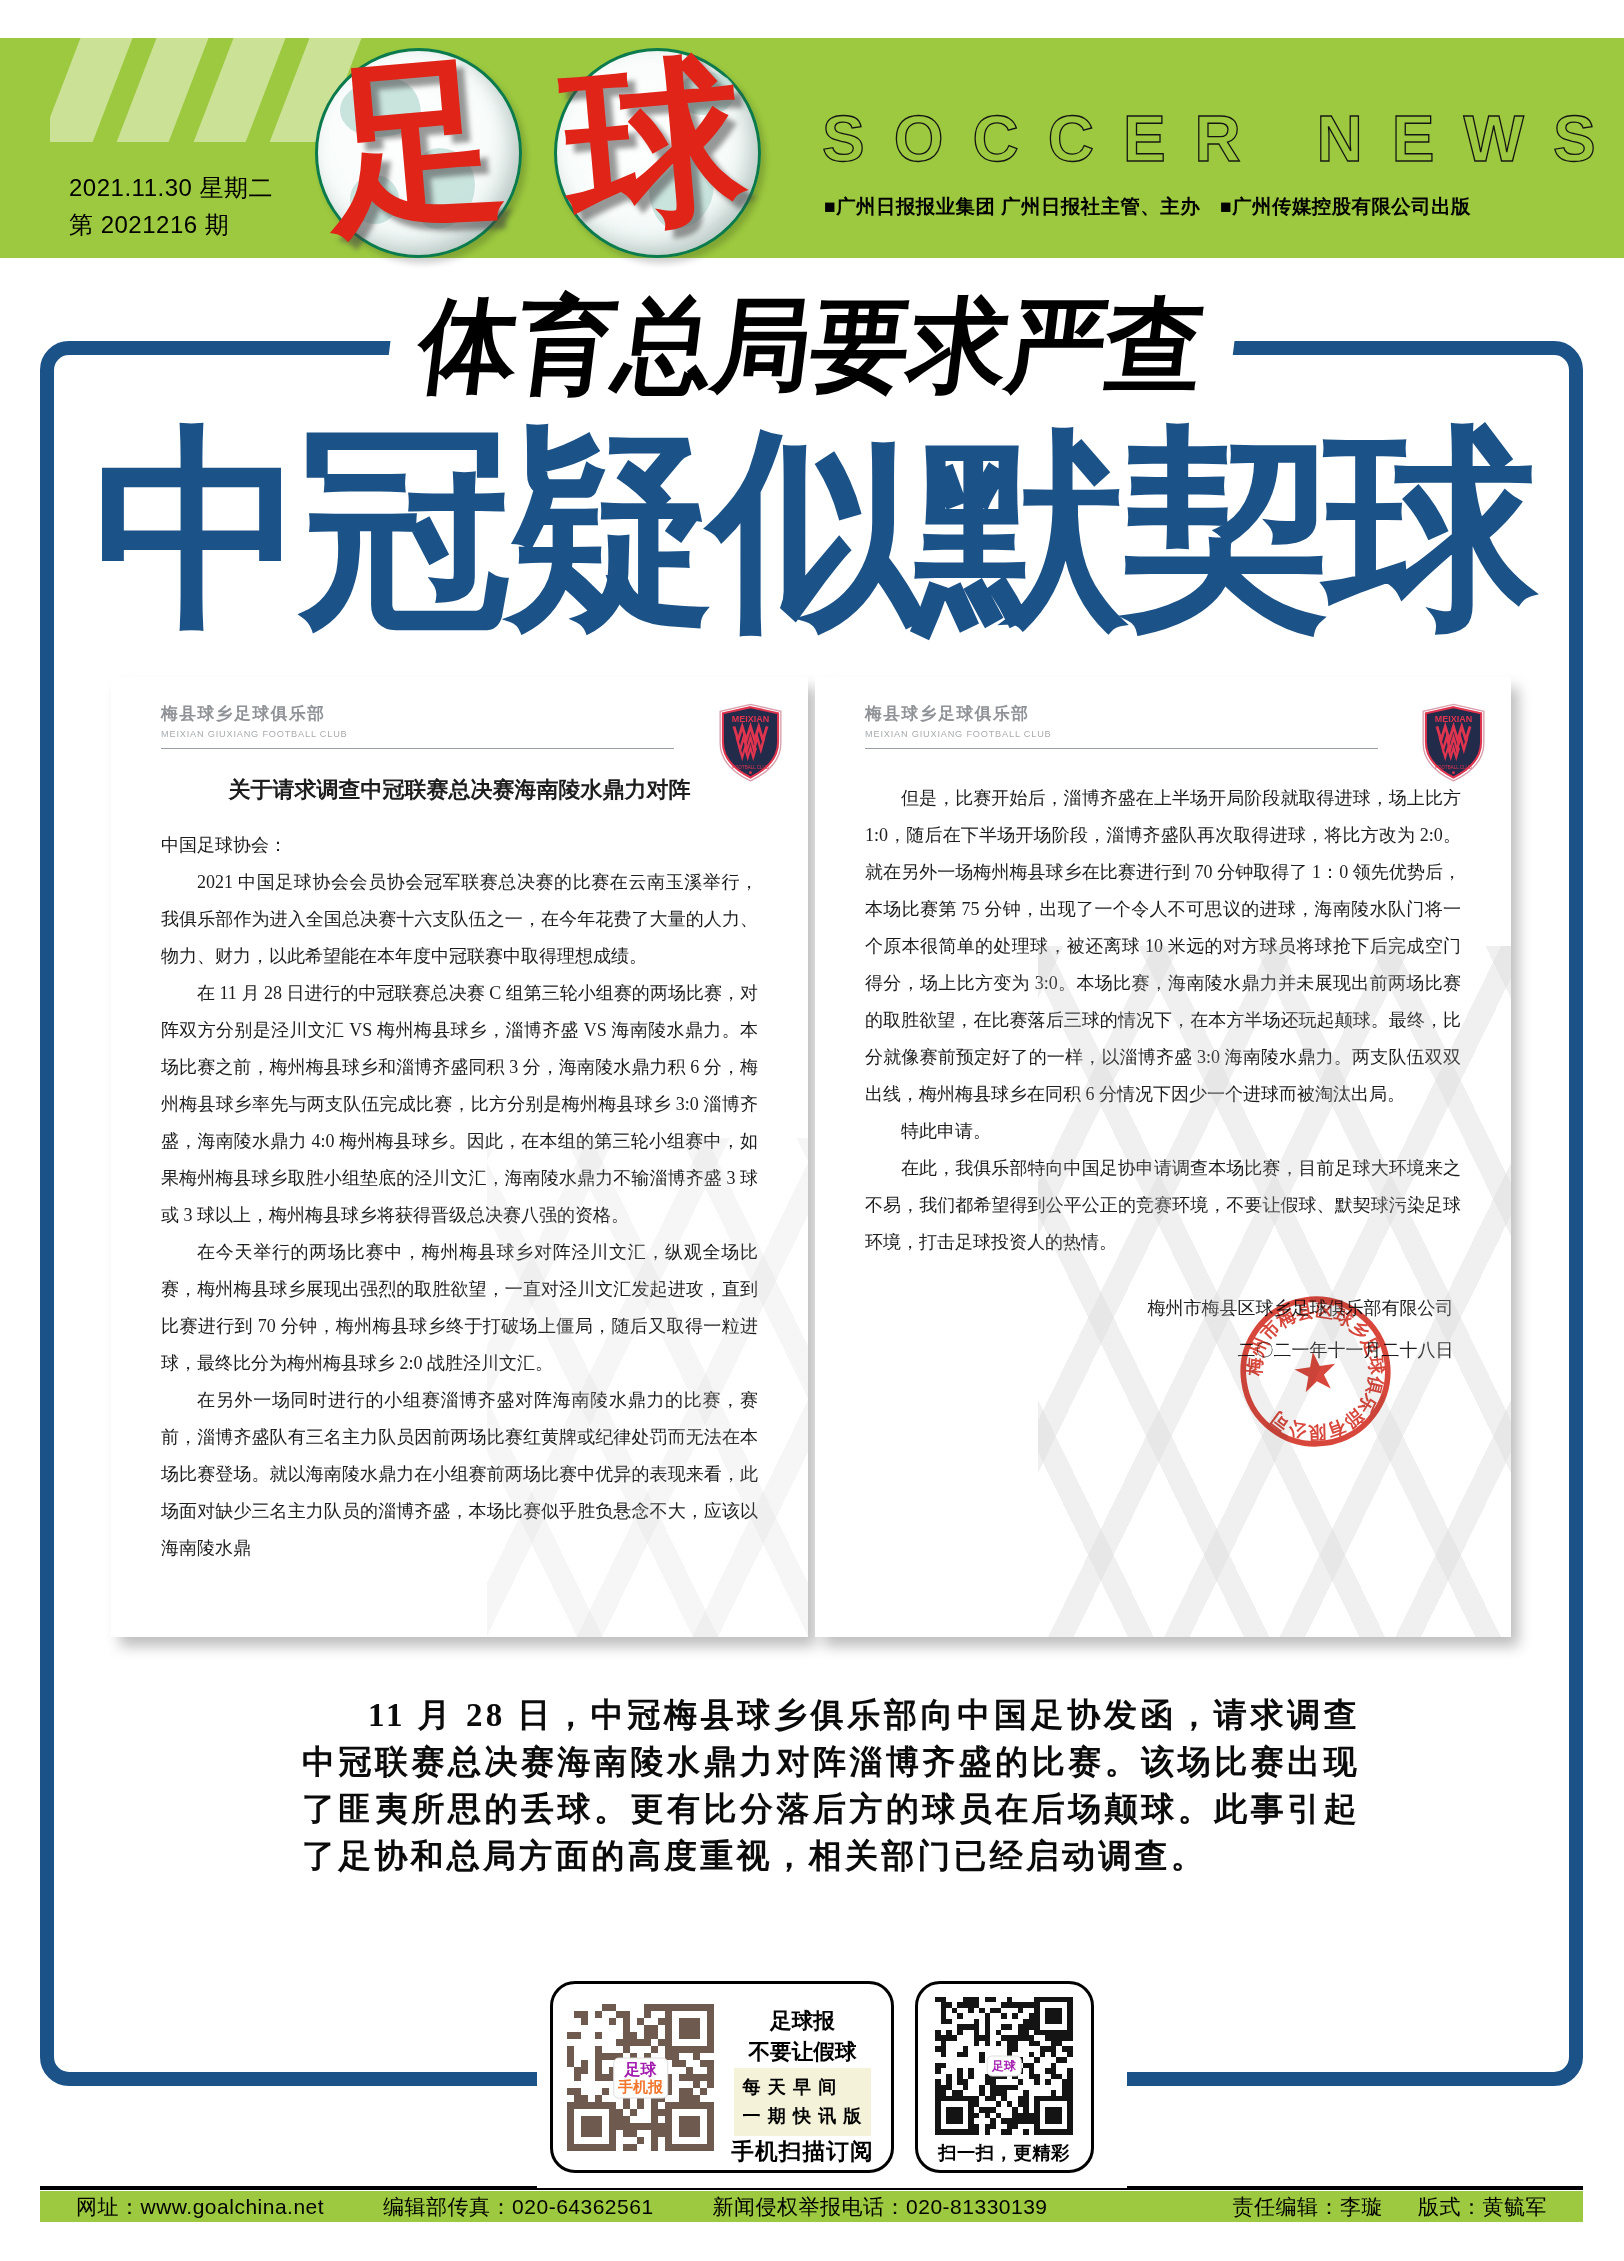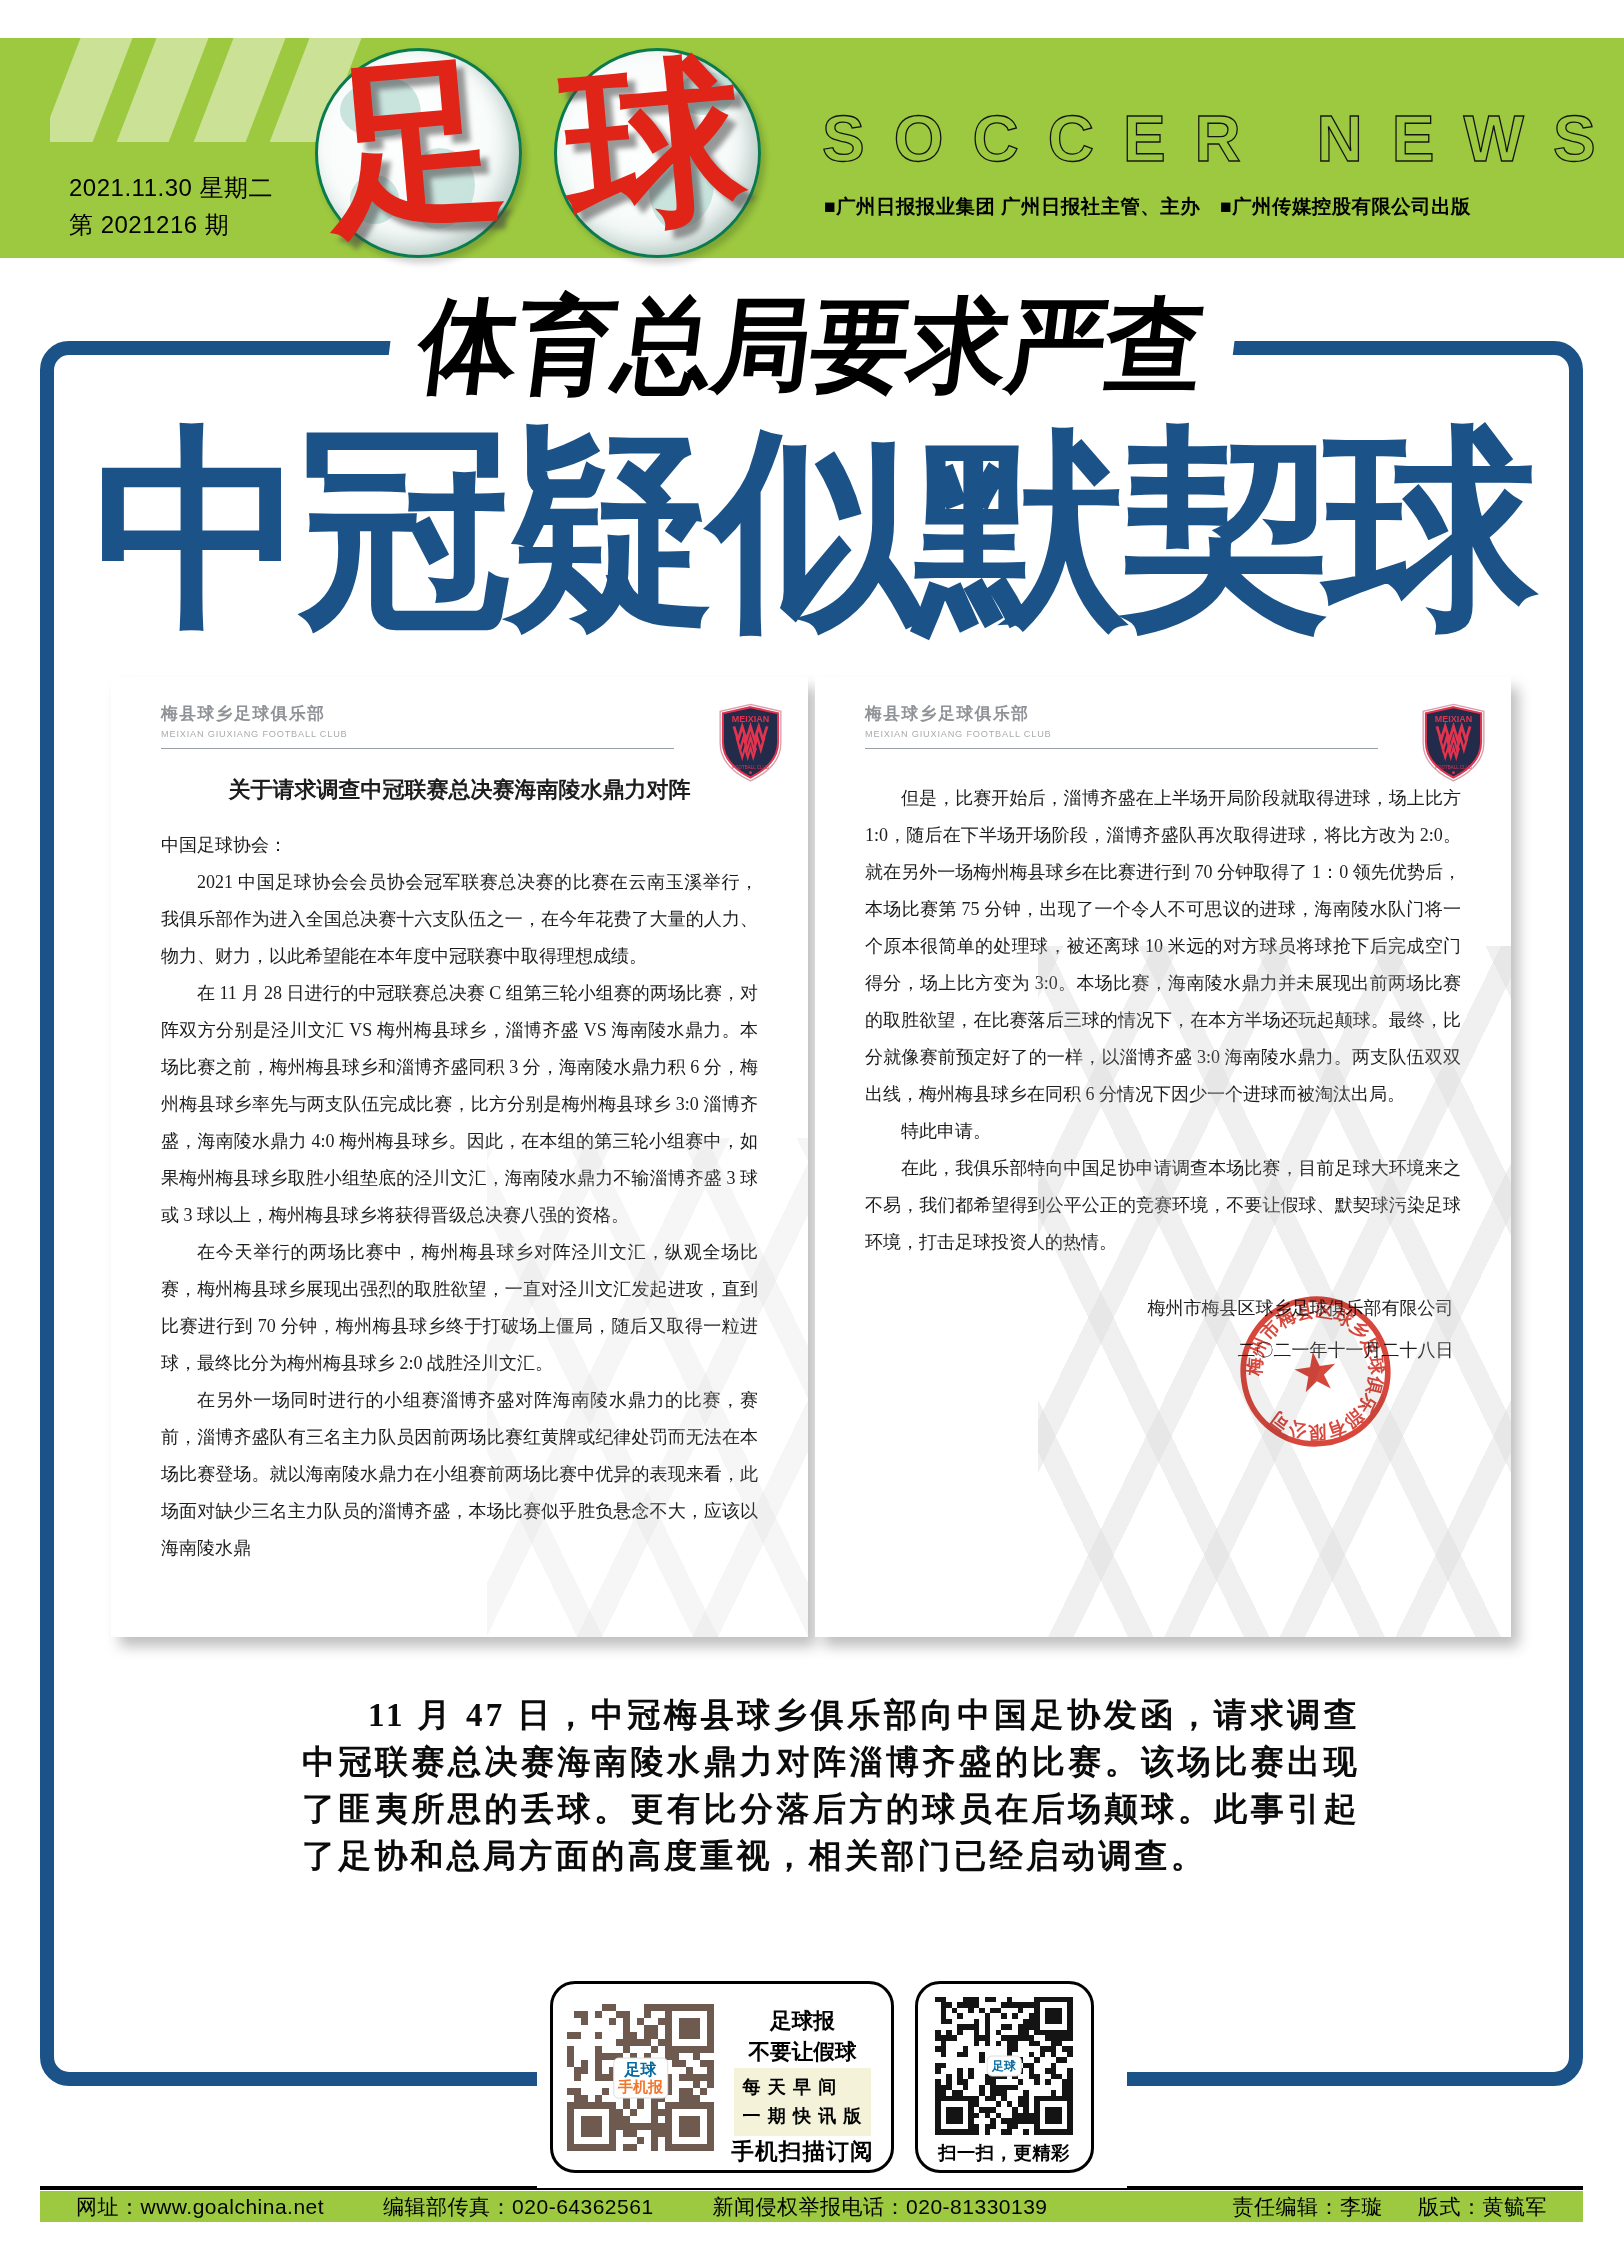--- a/index.html
+++ b/index.html
@@ -71,21 +71,21 @@
   .qr-area{position:absolute;left:537px;top:1966px;width:590px;height:222px;background:#fff;z-index:6;
     display:flex;gap:20.5px;padding:14.6px 13px;box-sizing:border-box;}
   .qr-box{border:3.8px solid #000;border-radius:25px;background:#fff;box-sizing:border-box;}
   .qr-box.big{width:344px;height:192px;display:flex;gap:14px;padding:20.5px 14px;}
   .qr-box.small{width:179px;height:192px;text-align:center;padding-top:13px;}
   .qr-grid{display:grid;position:relative;}
   .qr-grid.brown{width:147px;height:147px;flex:0 0 147px;}
   .qr-grid.black{width:138px;height:138px;margin:0 auto;}
   .qr-logo{position:absolute;left:50%;top:50%;transform:translate(-50%,-50%);background:#fff;
     border:1.1px solid #ddd;border-radius:5.4px;padding:3.2px 4.3px;text-align:center;line-height:1.05;}
-  .qr-logo .red-cal{color:#0369a1;font-weight:bold;font-family:"DejaVu Serif",serif;}
+  .qr-logo .red-cal{color:#a21caf;font-weight:bold;font-family:"DejaVu Serif",serif;}
   .qr-logo .orange{color:#f2762c;font-weight:900;}
   .qr-col{flex:1;display:flex;flex-direction:column;align-items:center;justify-content:space-between;padding:1.1px 0;}
   .qr-titles{font-size:21.6px;font-weight:900;line-height:1.45;text-align:center;}
   .cream{background:#f5f2da;padding:5.4px 8.6px;font-size:18px;line-height:1.6;font-weight:600;white-space:nowrap;letter-spacing:1.1px;}
   .qr-caption-big{font-size:22.7px;font-weight:900;letter-spacing:1.1px;}
   .qr-caption-small{font-size:18.3px;font-weight:600;margin-top:5.4px;letter-spacing:0.5px;}
   
   .footer-rule{position:absolute;left:40px;top:2186px;width:1543px;height:4.3px;background:#000;z-index:2;}
   .footer-bar{position:absolute;left:40px;top:2191px;width:1543px;height:31px;background:#9cc93f;z-index:2;
     display:flex;align-items:center;font-size:21px;font-weight:500;color:#000;
@@ -190,21 +190,21 @@
       <circle cx="50" cy="50" r="46" fill="none" stroke="#d5372b" stroke-width="3.6"></circle>
       <text font-size="11.5" fill="#d5372b" font-weight="bold">
         <textPath href="#sealArc" startOffset="2">梅州市梅县区球乡足球俱乐部有限公司</textPath>
       </text>
       <text x="50" y="62" text-anchor="middle" font-size="34" fill="#d5372b">★</text>
     </svg>
   </div>
 </div>
 
 <div class="summary">
-  <p>11 月 47 日，中冠梅县球乡俱乐部向中国足协发函，请求调查中冠联赛总决赛海南陵水鼎力对阵淄博齐盛的比赛。该场比赛出现了匪夷所思的丢球。更有比分落后方的球员在后场颠球。此事引起了足协和总局方面的高度重视，相关部门已经启动调查。</p>
+  <p>11 月 28 日，中冠梅县球乡俱乐部向中国足协发函，请求调查中冠联赛总决赛海南陵水鼎力对阵淄博齐盛的比赛。该场比赛出现了匪夷所思的丢球。更有比分落后方的球员在后场颠球。此事引起了足协和总局方面的高度重视，相关部门已经启动调查。</p>
 </div>
 
 <div class="qr-area">
   <div class="qr-box big">
     <div class="qr-grid brown" id="qr-big" style="grid-template-columns: repeat(21, 1fr); grid-template-rows: repeat(21, 1fr);">
         <div></div>
         <div></div>
         <div></div>
         <div></div>
         <div></div>

